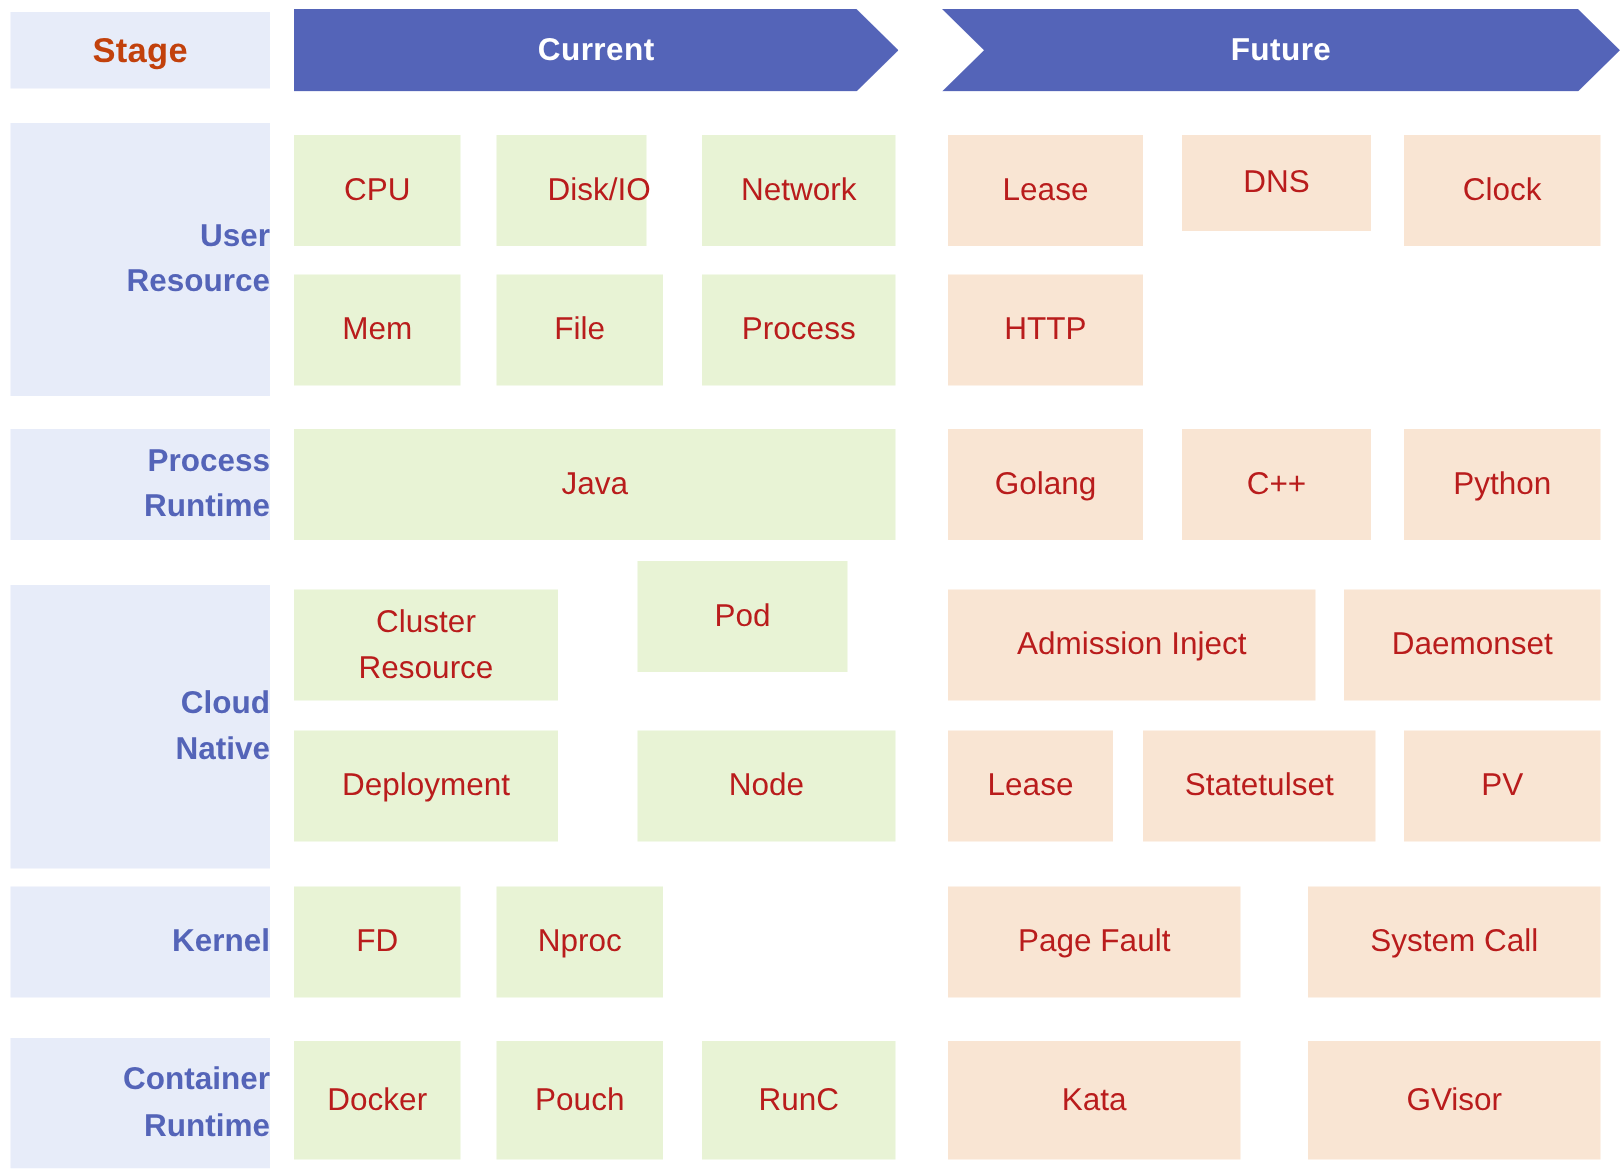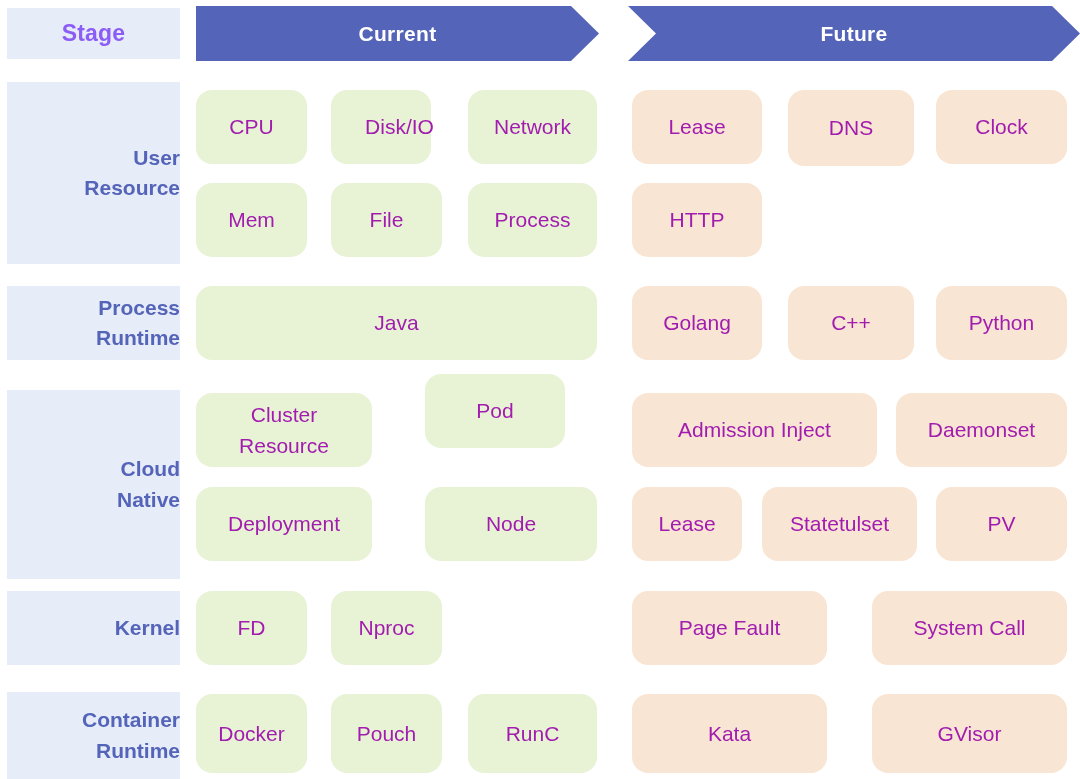--- a/index.html
+++ b/index.html
@@ -18,21 +18,21 @@
     position: relative;
     width: 1080px;
     height: 779px;
     background: #ffffff;
   }
 
   
   .stage-head {
     position: absolute;
     background: #e7ecf9;
-    color: #8b5cf6;
+    color: #c2410c;
     font-weight: bold;
     font-size: 23px;
     display: flex;
     align-items: center;
     justify-content: center;
     letter-spacing: .2px;
   }
   .arrow {
     position: absolute;
     background: #5464b8;
@@ -70,25 +70,24 @@
   .stage-label span { display: block; }
 
   
   .cell {
     position: absolute;
     display: flex;
     align-items: center;
     justify-content: center;
     text-align: center;
     font-size: 21px;
-    color: #a21caf;
+    color: #b91c1c;
     line-height: 1.5;
     padding: 0 4px;
     box-sizing: border-box;
-    border-radius: 16px;
   }
   .cell.current { background: #e8f3d5; }
   .cell.future  { background: #f9e5d3; }
   .cell span { display: block; }
 </style>
 </head>
 <body>
 
 <div id="canvas">
 
@@ -105,21 +104,21 @@
 
   <div class="cell current" style="left:196px; top:90px; width:111px; height:74px;">CPU</div>
   <div class="cell current" style="left:331px; top:90px; width:100px; height:74px;padding-left:41px;">Disk/IO</div>
   <div class="cell current" style="left:468px; top:90px; width:129px; height:74px;">Network</div>
 
   <div class="cell current" style="left:196px; top:183px; width:111px; height:74px;">Mem</div>
   <div class="cell current" style="left:331px; top:183px; width:111px; height:74px;">File</div>
   <div class="cell current" style="left:468px; top:183px; width:129px; height:74px;">Process</div>
 
   <div class="cell future" style="left:632px; top:90px; width:130px; height:74px;">Lease</div>
-  <div class="cell future" style="left:788px; top:90px; width:126px; height:76px;">DNS</div>
+  <div class="cell future" style="left:788px; top:90px; width:126px; height:64px;">DNS</div>
   <div class="cell future" style="left:936px; top:90px; width:131px; height:74px;">Clock</div>
 
   <div class="cell future" style="left:632px; top:183px; width:130px; height:74px;">HTTP</div>
 
   <div class="stage-label" style="left:7px; top:286px; width:173px; height:74px;">
     <span>Process</span>
     <span>Runtime</span>
   </div>
 
   <div class="cell current" style="left:196px; top:286px; width:401px; height:74px;">Java</div>

